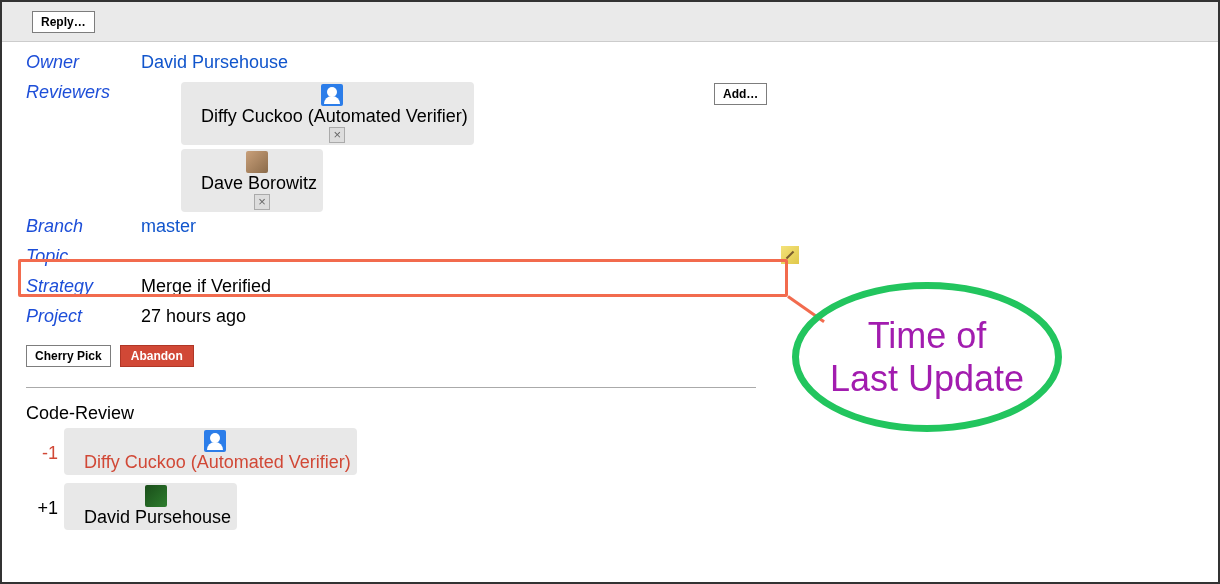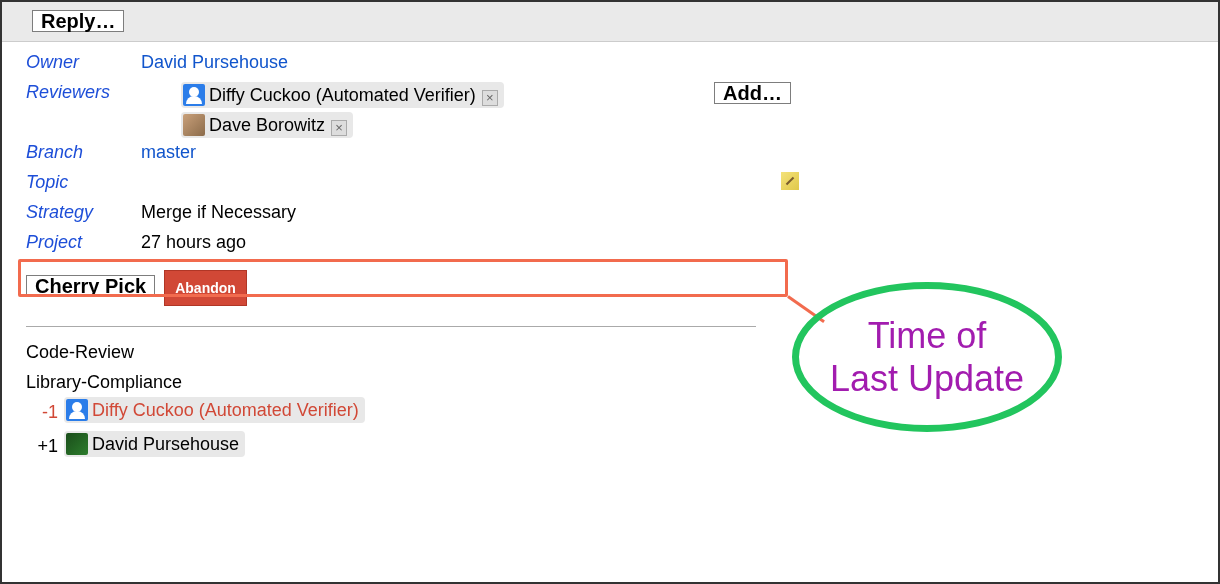--- a/index.html
+++ b/index.html
@@ -13,21 +13,21 @@
     background: #fff;
     position: relative;
   }
   .toolbar {
     background: #eaeaea;
     padding: 8px 30px;
     border-bottom: 1px solid #ccc;
   }
   .btn {
     font-family: inherit;
-    font-size: 20px;
+    font-size: 12px;
     background: #fff;
     border: 1px solid #7d7d7d;
     padding: 0 8px;
     cursor: pointer;
     font-weight: bold;
     height: 22px;
     line-height: 20px;
   }
   .content {
     padding: 10px 0 0 24px;
@@ -44,25 +44,26 @@
     font-style: italic;
   }
   .value { }
   a.link {
     color: #1155cc;
     text-decoration: none;
     cursor: pointer;
   }
   .reviewer-chip {
     display: inline-flex;
-    align-items: flex-end;
+    align-items: center;
     background: #e8e8e8;
     border-radius: 4px;
-    padding: 2px 6px 2px 2px;
+    padding: 2px 6px 2px 20px;
     margin-bottom: 4px;
+    flex-direction: column;
   }
   .avatar {
     width: 22px;
     height: 22px;
     margin-right: 4px;
     border-radius: 2px;
     flex-shrink: 0;
   }
   .avatar-blue {
     background: #2b7de9;
@@ -137,23 +138,23 @@
     font-size: 36px;
     line-height: 1.2;
     pointer-events: none;
   }
   .actions { margin: 8px 0 12px 0; }
   .btn-abandon {
     background: #d14836;
     color: #fff;
     border: 1px solid #b03626;
     font-weight: bold;
-    font-size: 14px;
+    font-size: 12px;
     padding: 0 10px;
-    height: 36px;
+    height: 22px;
     cursor: pointer;
     margin-left: 4px;
   }
   hr.sep {
     border: none;
     border-top: 1px solid #aaa;
     width: 730px;
     margin: 20px 0 10px 0;
   }
   .labels-section .row { min-height: 30px; align-items: center; }
@@ -208,41 +209,38 @@
   </div>
 
   <div class="row" style="position:relative;">
     <div class="label">Topic</div>
     <div class="value"></div>
     <span class="icon-cell"><span class="edit-icon"></span></span>
   </div>
 
   <div class="row">
     <div class="label">Strategy</div>
-    <div class="value">Merge if Necessary</div>
+    <div class="value">Merge if Verified</div>
   </div>
 
   <div class="row">
     <div class="label">Project</div>
     <div class="value">27 hours ago</div>
   </div>
 
   <div class="actions">
     <button class="btn">Cherry Pick</button>
     <button class="btn-abandon">Abandon</button>
   </div>
 
   <hr class="sep">
 
   <div class="labels-section">
     <div class="row">
       <div class="label2">Code-Review</div>
-    </div>
-    <div class="row">
-      <div class="label2">Library-Compliance</div>
     </div>
     <div class="row">
       <div>
         <div style="display:flex;align-items:center;margin-bottom:4px;">
           <span class="score red">-1</span>
           <span class="reviewer-chip">
             <span class="avatar avatar-blue"></span>
             <span class="red">Diffy Cuckoo (Automated Verifier)</span>
           </span>
         </div>

